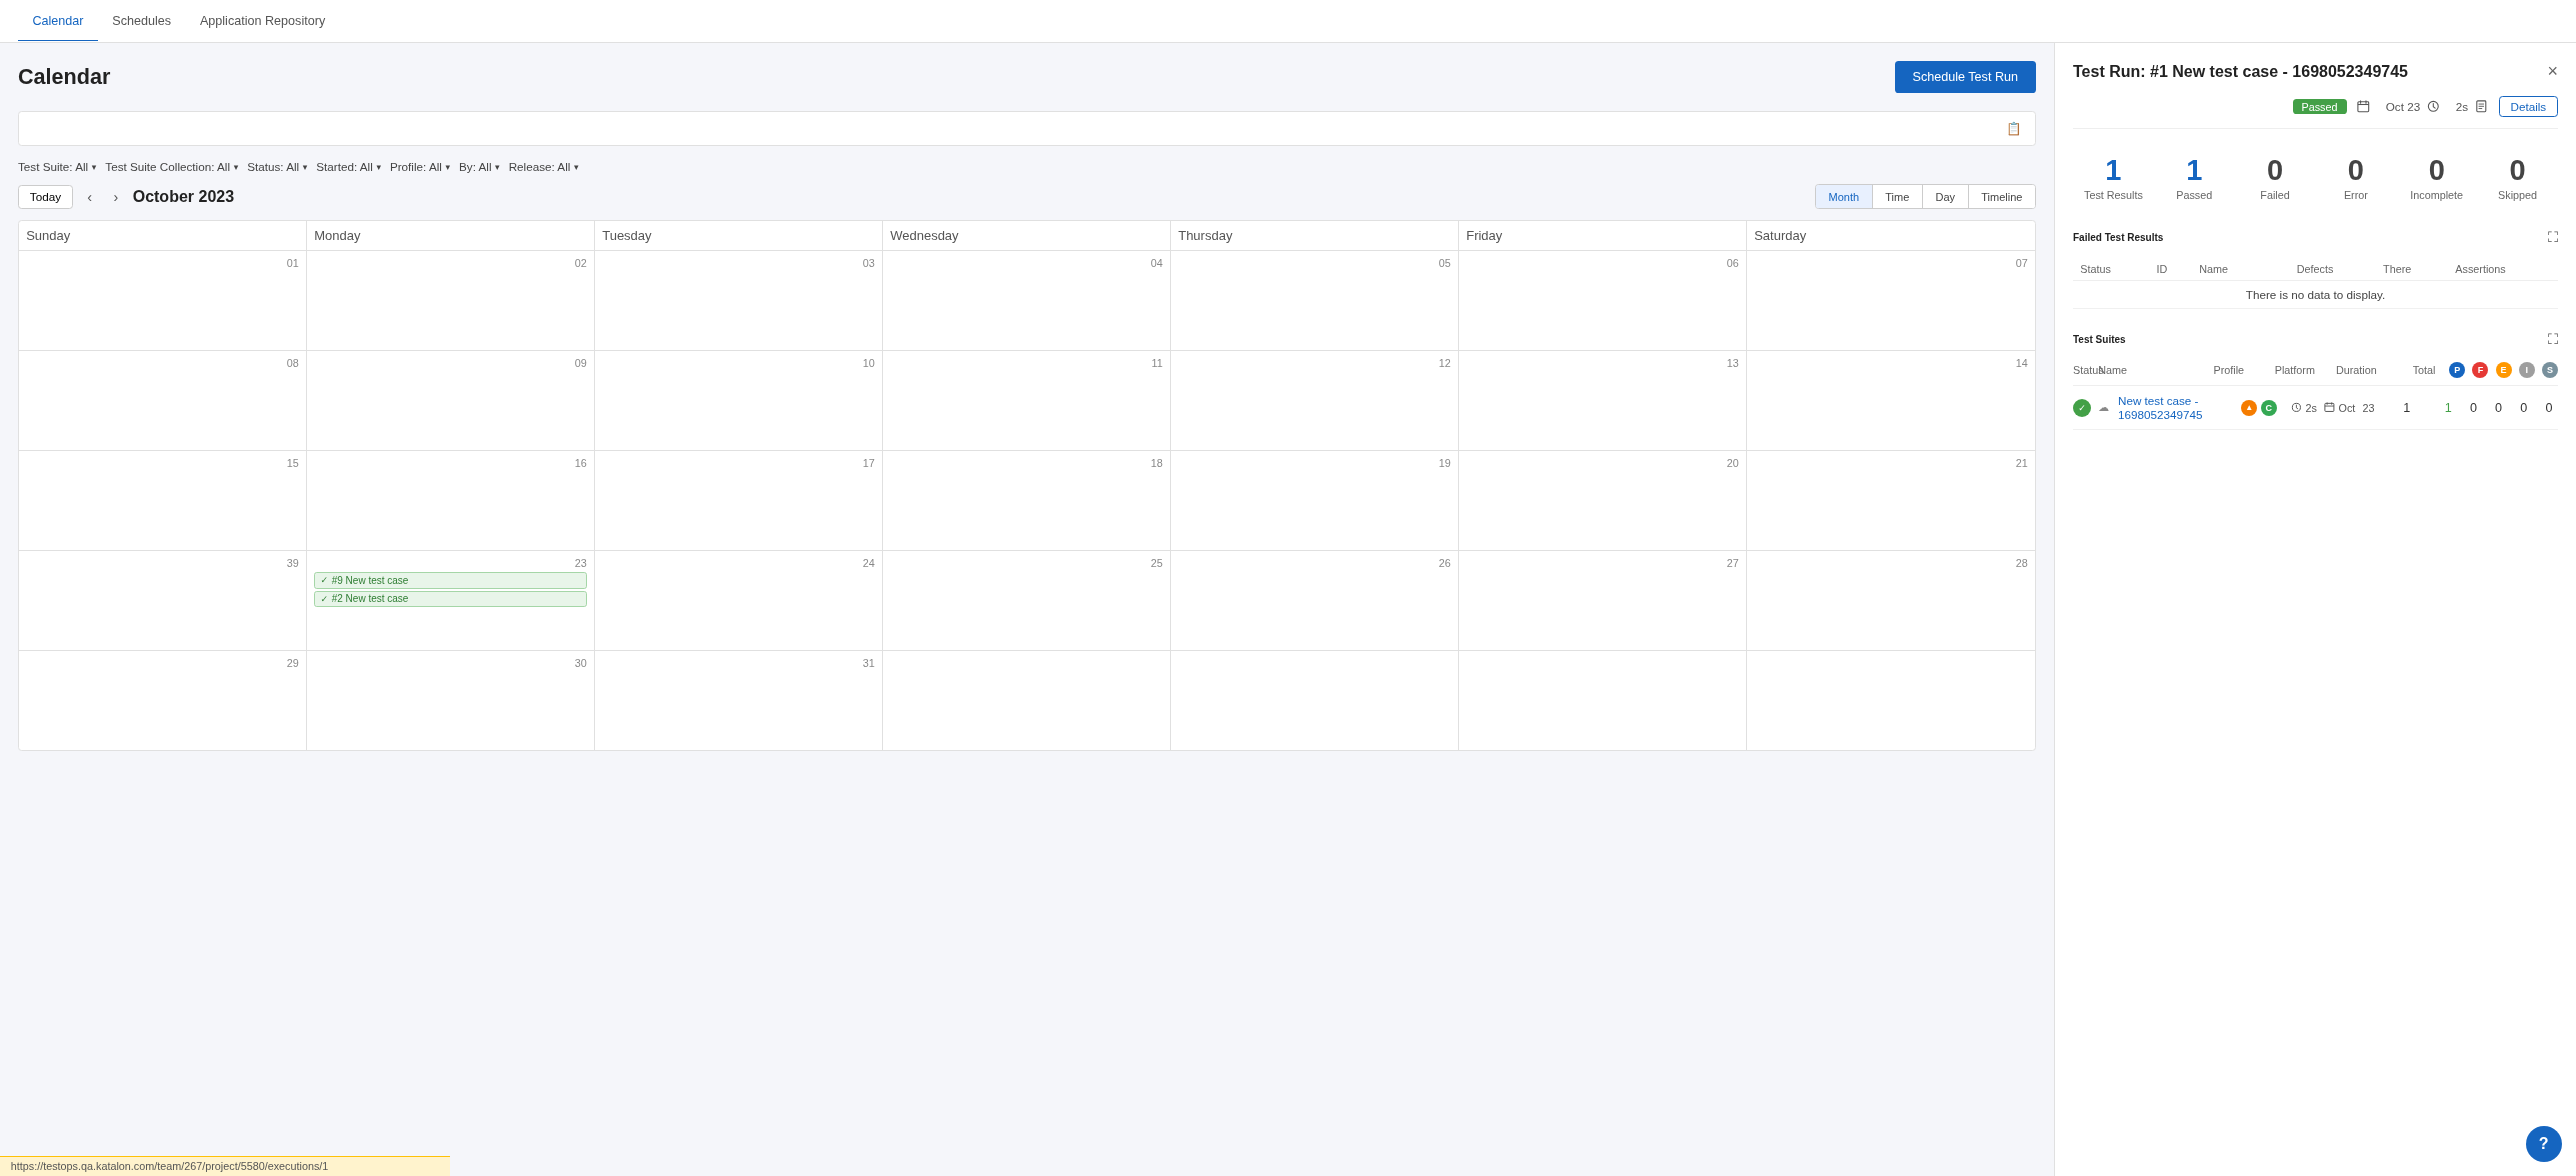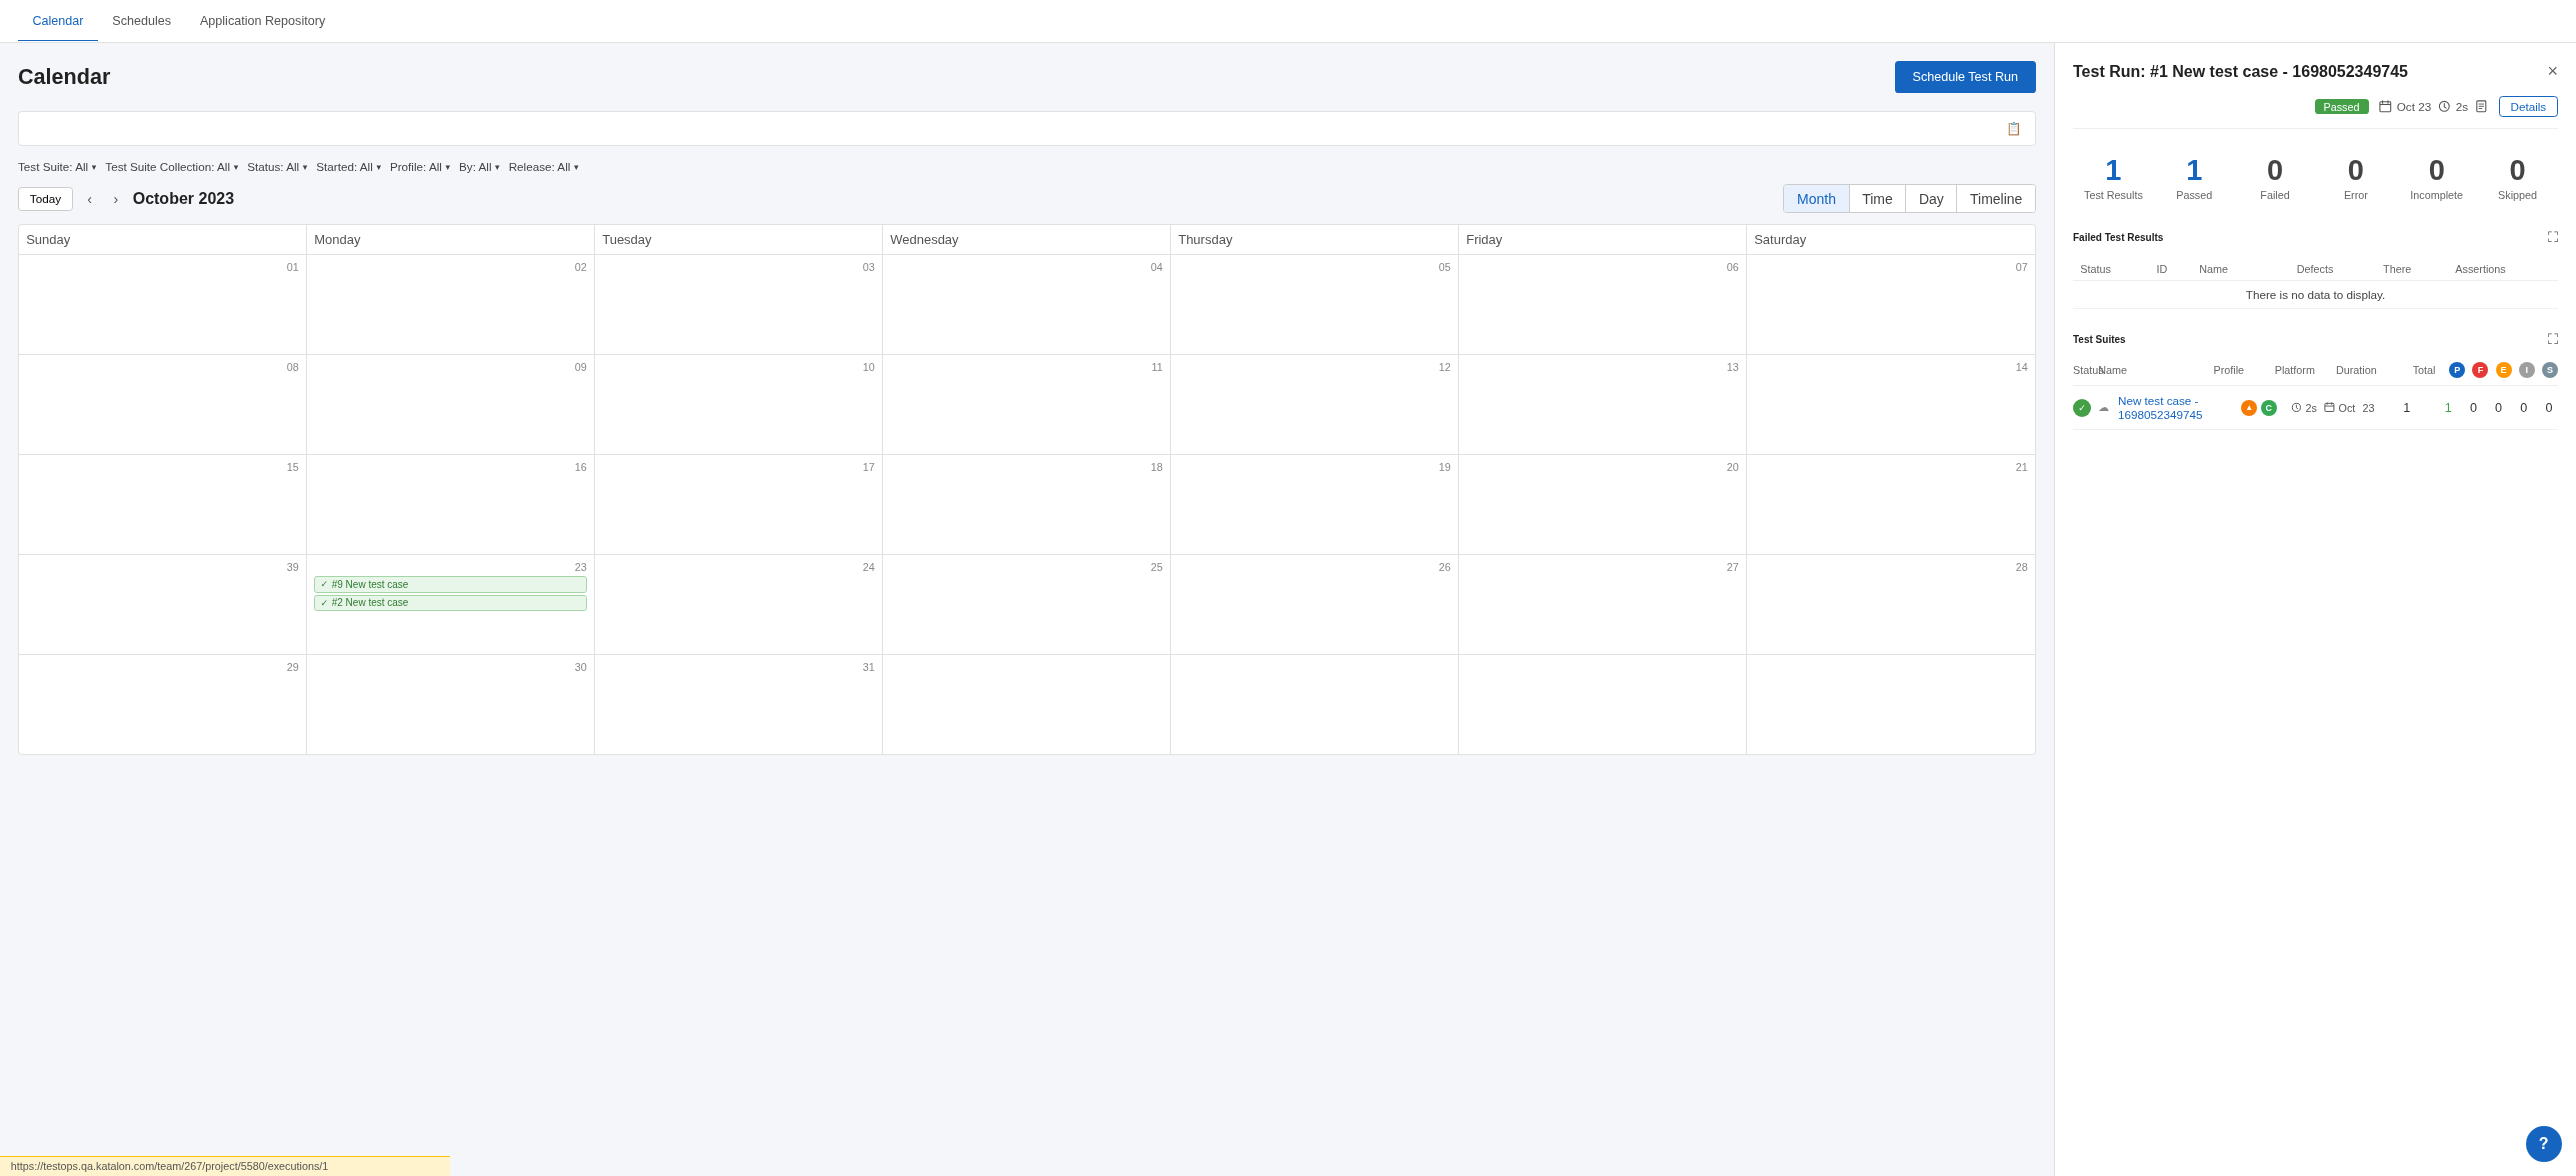--- a/index.html
+++ b/index.html
@@ -28,21 +28,21 @@
     .filter-dropdown { display: flex; align-items: center; gap: 3.6px; cursor: pointer; font-size: 11.7px; color: #444; white-space: nowrap; }
     .filter-dropdown .arrow { font-size: 9px; }
 
     
     .calendar-controls { display: flex; align-items: center; justify-content: space-between; margin-bottom: 10.8px; }
     .cal-nav { display: flex; align-items: center; gap: 7.2px; }
     .cal-today-btn { border: 0.9px solid #ccc; background: #fff; border-radius: 3.6px; padding: 4.5px 10.8px; cursor: pointer; font-size: 11.7px; }
     .cal-nav-arrow { background: none; border: none; cursor: pointer; color: #555; font-size: 14.4px; padding: 3.6px 7.2px; }
     .cal-month-title { font-size: 16px; font-weight: 600; color: #222; }
     .cal-view-btns { display: flex; border: 0.9px solid #ccc; border-radius: 3.6px; overflow: hidden; }
-    .cal-view-btn { background: #fff; border: none; border-right: 0.9px solid #ccc; padding: 5.4px 12.6px; cursor: pointer; font-size: 14px; color: #444; }
+    .cal-view-btn { background: #fff; border: none; border-right: 0.9px solid #ccc; padding: 5.4px 12.6px; cursor: pointer; font-size: 11px; color: #444; }
     .cal-view-btn:last-child { border-right: none; }
     .cal-view-btn.active { background: #e8f0fe; color: #1565c0; font-weight: 500; }
 
     
     .calendar-grid { background: #fff; border: 0.9px solid #e0e0e0; border-radius: 3.6px; overflow: hidden; }
     .cal-header-row { display: grid; grid-template-columns: repeat(7, 1fr); border-bottom: 0.9px solid #e0e0e0; }
     .cal-day-header { padding: 7.2px; text-align: left; font-size: 13px; font-weight: 500; color: #555; border-right: 0.9px solid #e0e0e0; }
     .cal-day-header:last-child { border-right: none; }
     .cal-body { display: grid; grid-template-rows: repeat(5, auto); }
     .cal-week { display: grid; grid-template-columns: repeat(7, 1fr); border-bottom: 0.9px solid #e0e0e0; min-height: 99px; }
@@ -57,21 +57,21 @@
     
     .right-panel { width: 522px; background: #fff; border-left: 0.9px solid #e0e0e0; padding: 18px; overflow-y: auto; position: relative; }
     .right-panel-header { display: flex; align-items: center; justify-content: space-between; margin-bottom: 14.4px; }
     .right-panel-title { font-size: 16px; font-weight: 600; color: #222; }
     .close-btn { background: none; border: none; cursor: pointer; font-size: 18px; color: #666; }
 
     
     .status-bar { display: flex; align-items: center; justify-content: flex-end; gap: 10.8px; margin-bottom: 14.4px; padding-bottom: 10.8px; border-bottom: 0.9px solid #eee; }
     .passed-badge { background: #43a047; color: #fff; border-radius: 3.6px; padding: 1.8px 9px; font-size: 10.8px; font-weight: 500; }
     .status-meta { display: flex; align-items: center; gap: 7.2px; color: #555; font-size: 11.7px; }
-    .status-meta span { display: flex; align-items: center; gap: 3px; }
+    .status-meta span { display: flex; align-items: center; gap: 14px; }
     .details-btn { border: 0.9px solid #1565c0; color: #1565c0; background: #fff; border-radius: 3.6px; padding: 2.7px 10.8px; font-size: 11.7px; cursor: pointer; }
 
     
     .stats-row { display: flex; gap: 0; margin-bottom: 18px; }
     .stat-item { flex: 1; text-align: center; padding: 10.8px 3.6px; }
     .stat-value { font-size: 29px; font-weight: 700; color: #1565c0; }
     .stat-label { font-size: 10.8px; color: #666; margin-top: 1.8px; }
 
     
     .section { margin-bottom: 21.6px; }

